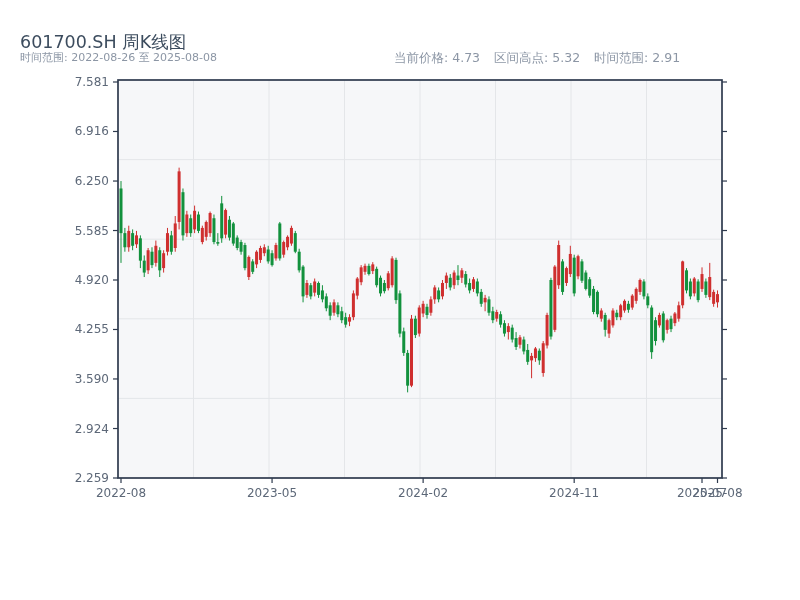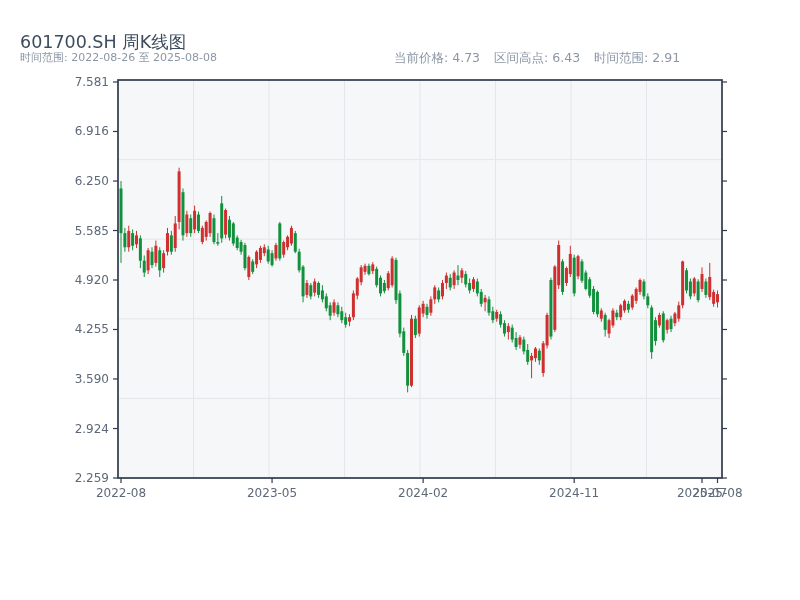--- a/index.html
+++ b/index.html
@@ -10,21 +10,21 @@
   .stats{position:absolute;left:394px;top:50px;font-size:12.5px;color:#8c96a5;white-space:nowrap;}
   .stat{margin-right:14px;}
   svg#chart{position:absolute;left:0;top:0;}
 </style>
 <title>601700.SH 周K线图</title></head>
 <body>
 
 <div class="page">
   <div class="title">601700.SH 周K线图</div>
   <div class="subtitle">时间范围: 2022-08-26 至 2025-08-08</div>
-  <div class="stats"><span class="stat"><span>当前价格:</span> <span>4.73</span></span><span class="stat"><span>区间高点:</span> <span>6.43</span></span><span class="stat"><span>时间范围:</span> <span>2.91</span></span></div>
+  <div class="stats"><span class="stat"><span>当前价格:</span> <span>4.73</span></span><span class="stat"><span>区间高点:</span> <span>5.32</span></span><span class="stat"><span>时间范围:</span> <span>2.91</span></span></div>
   <svg id="chart" width="800" height="600" viewBox="0 0 800 600" xmlns="http://www.w3.org/2000/svg">
       <rect x="118" y="80" width="604" height="398" fill="#f6f7f9"></rect>
       <g stroke="#e4e6e9" stroke-width="1">
         <line x1="193.5" y1="80" x2="193.5" y2="478"></line>
         <line x1="269" y1="80" x2="269" y2="478"></line>
         <line x1="344.5" y1="80" x2="344.5" y2="478"></line>
         <line x1="420" y1="80" x2="420" y2="478"></line>
         <line x1="495.5" y1="80" x2="495.5" y2="478"></line>
         <line x1="571" y1="80" x2="571" y2="478"></line>
         <line x1="646.5" y1="80" x2="646.5" y2="478"></line>

